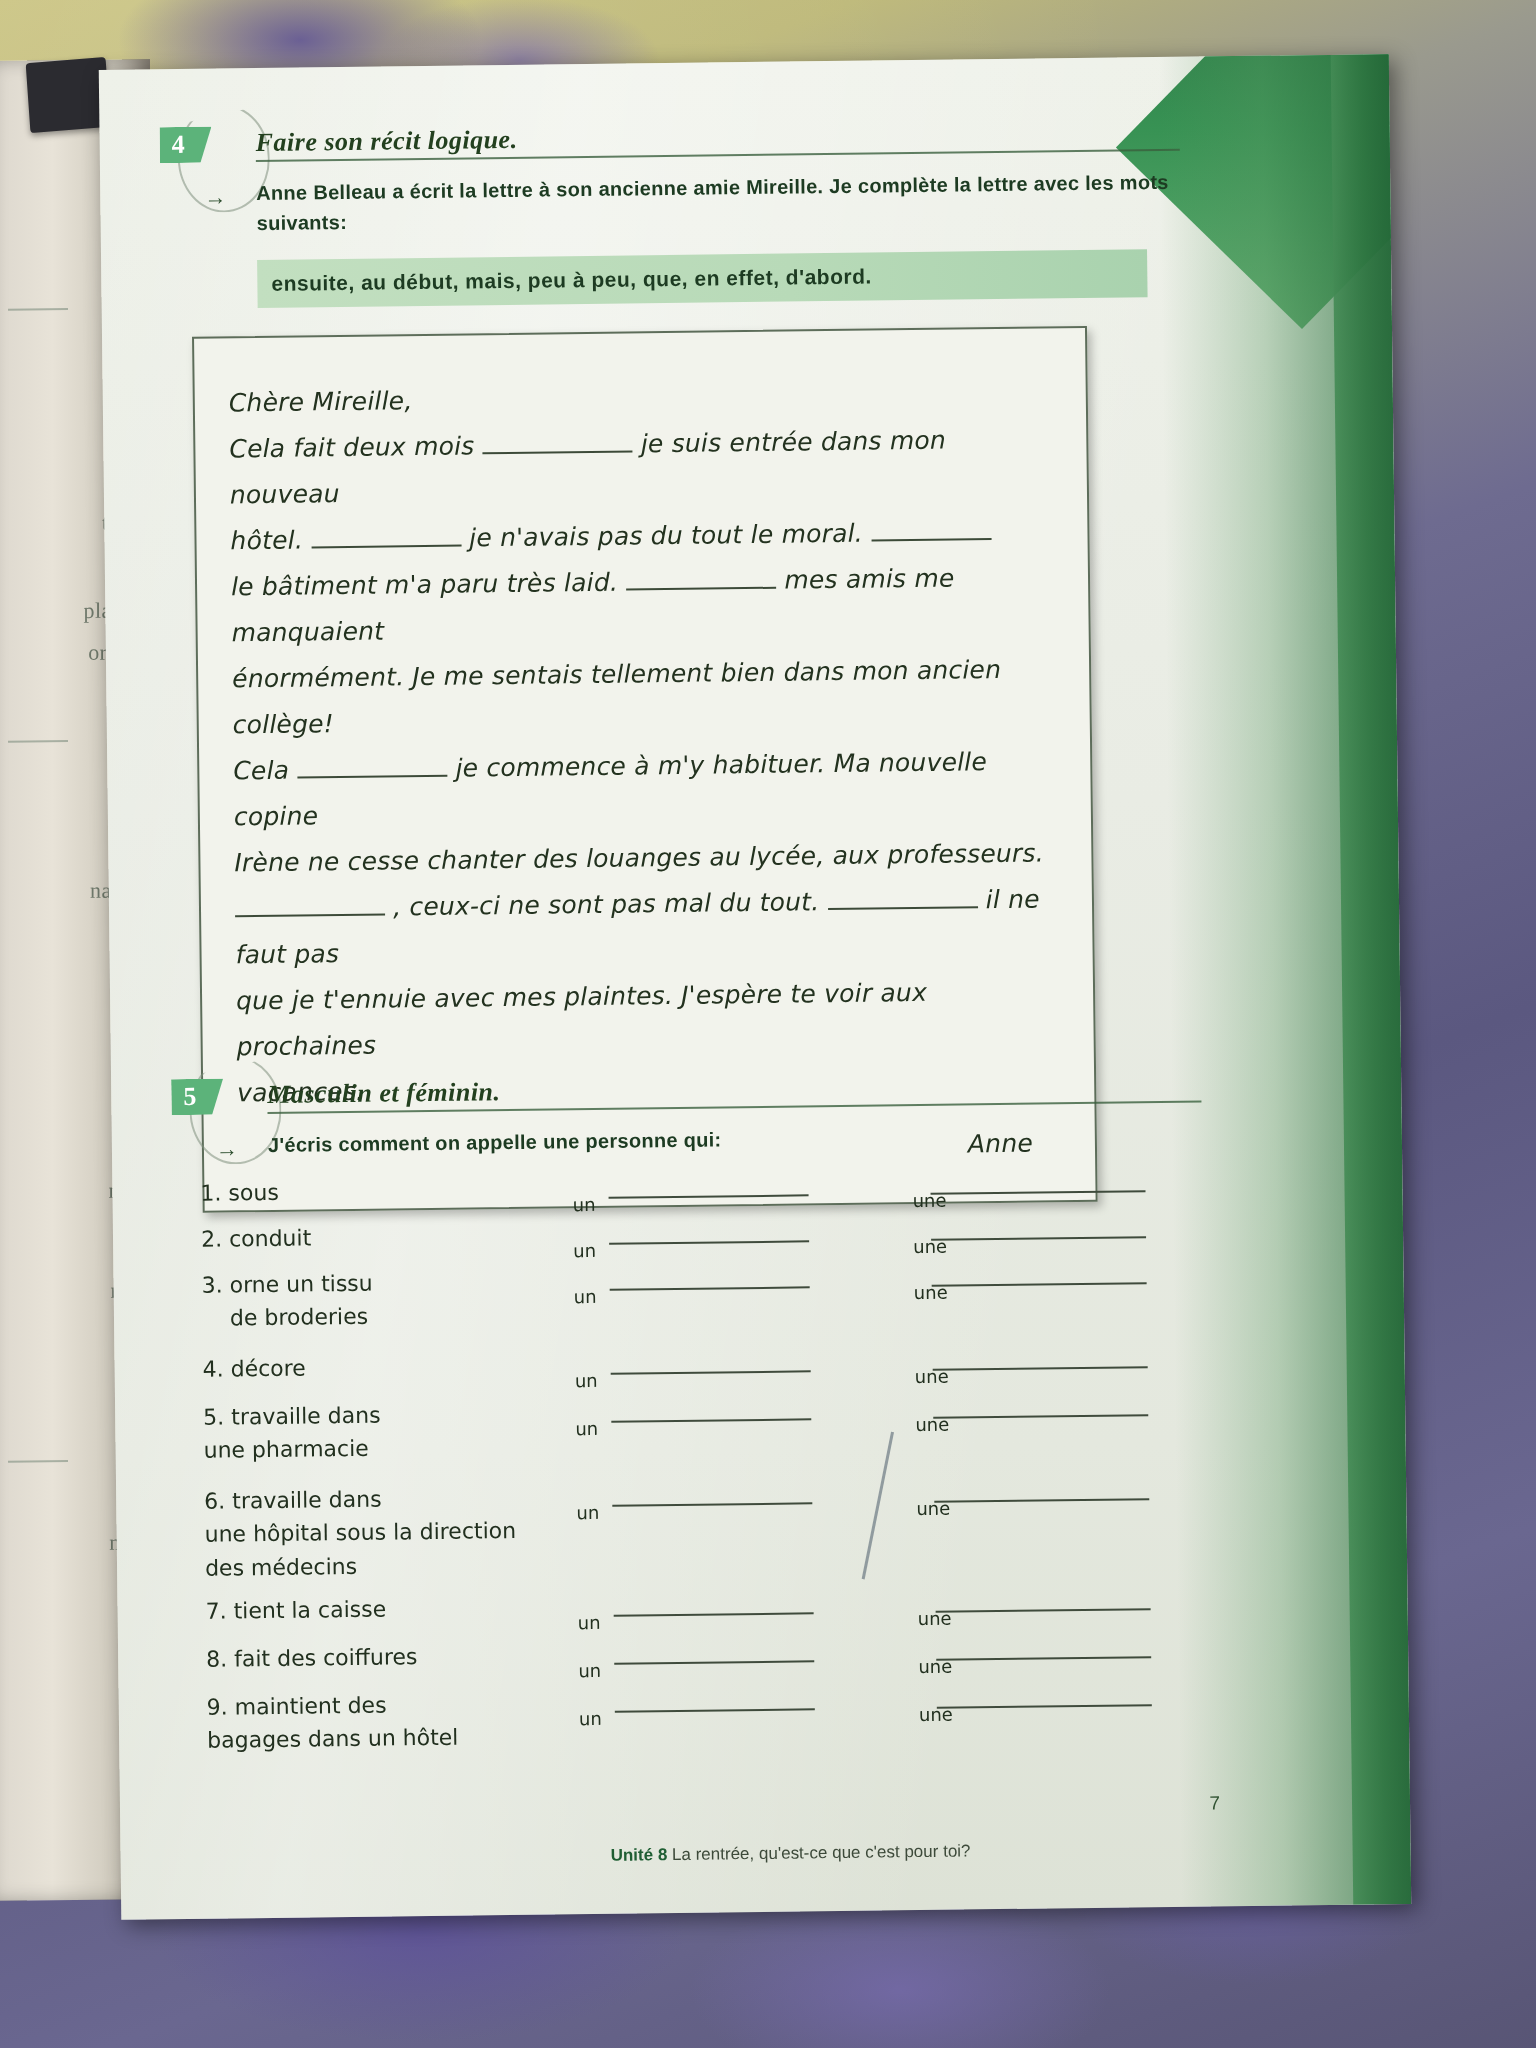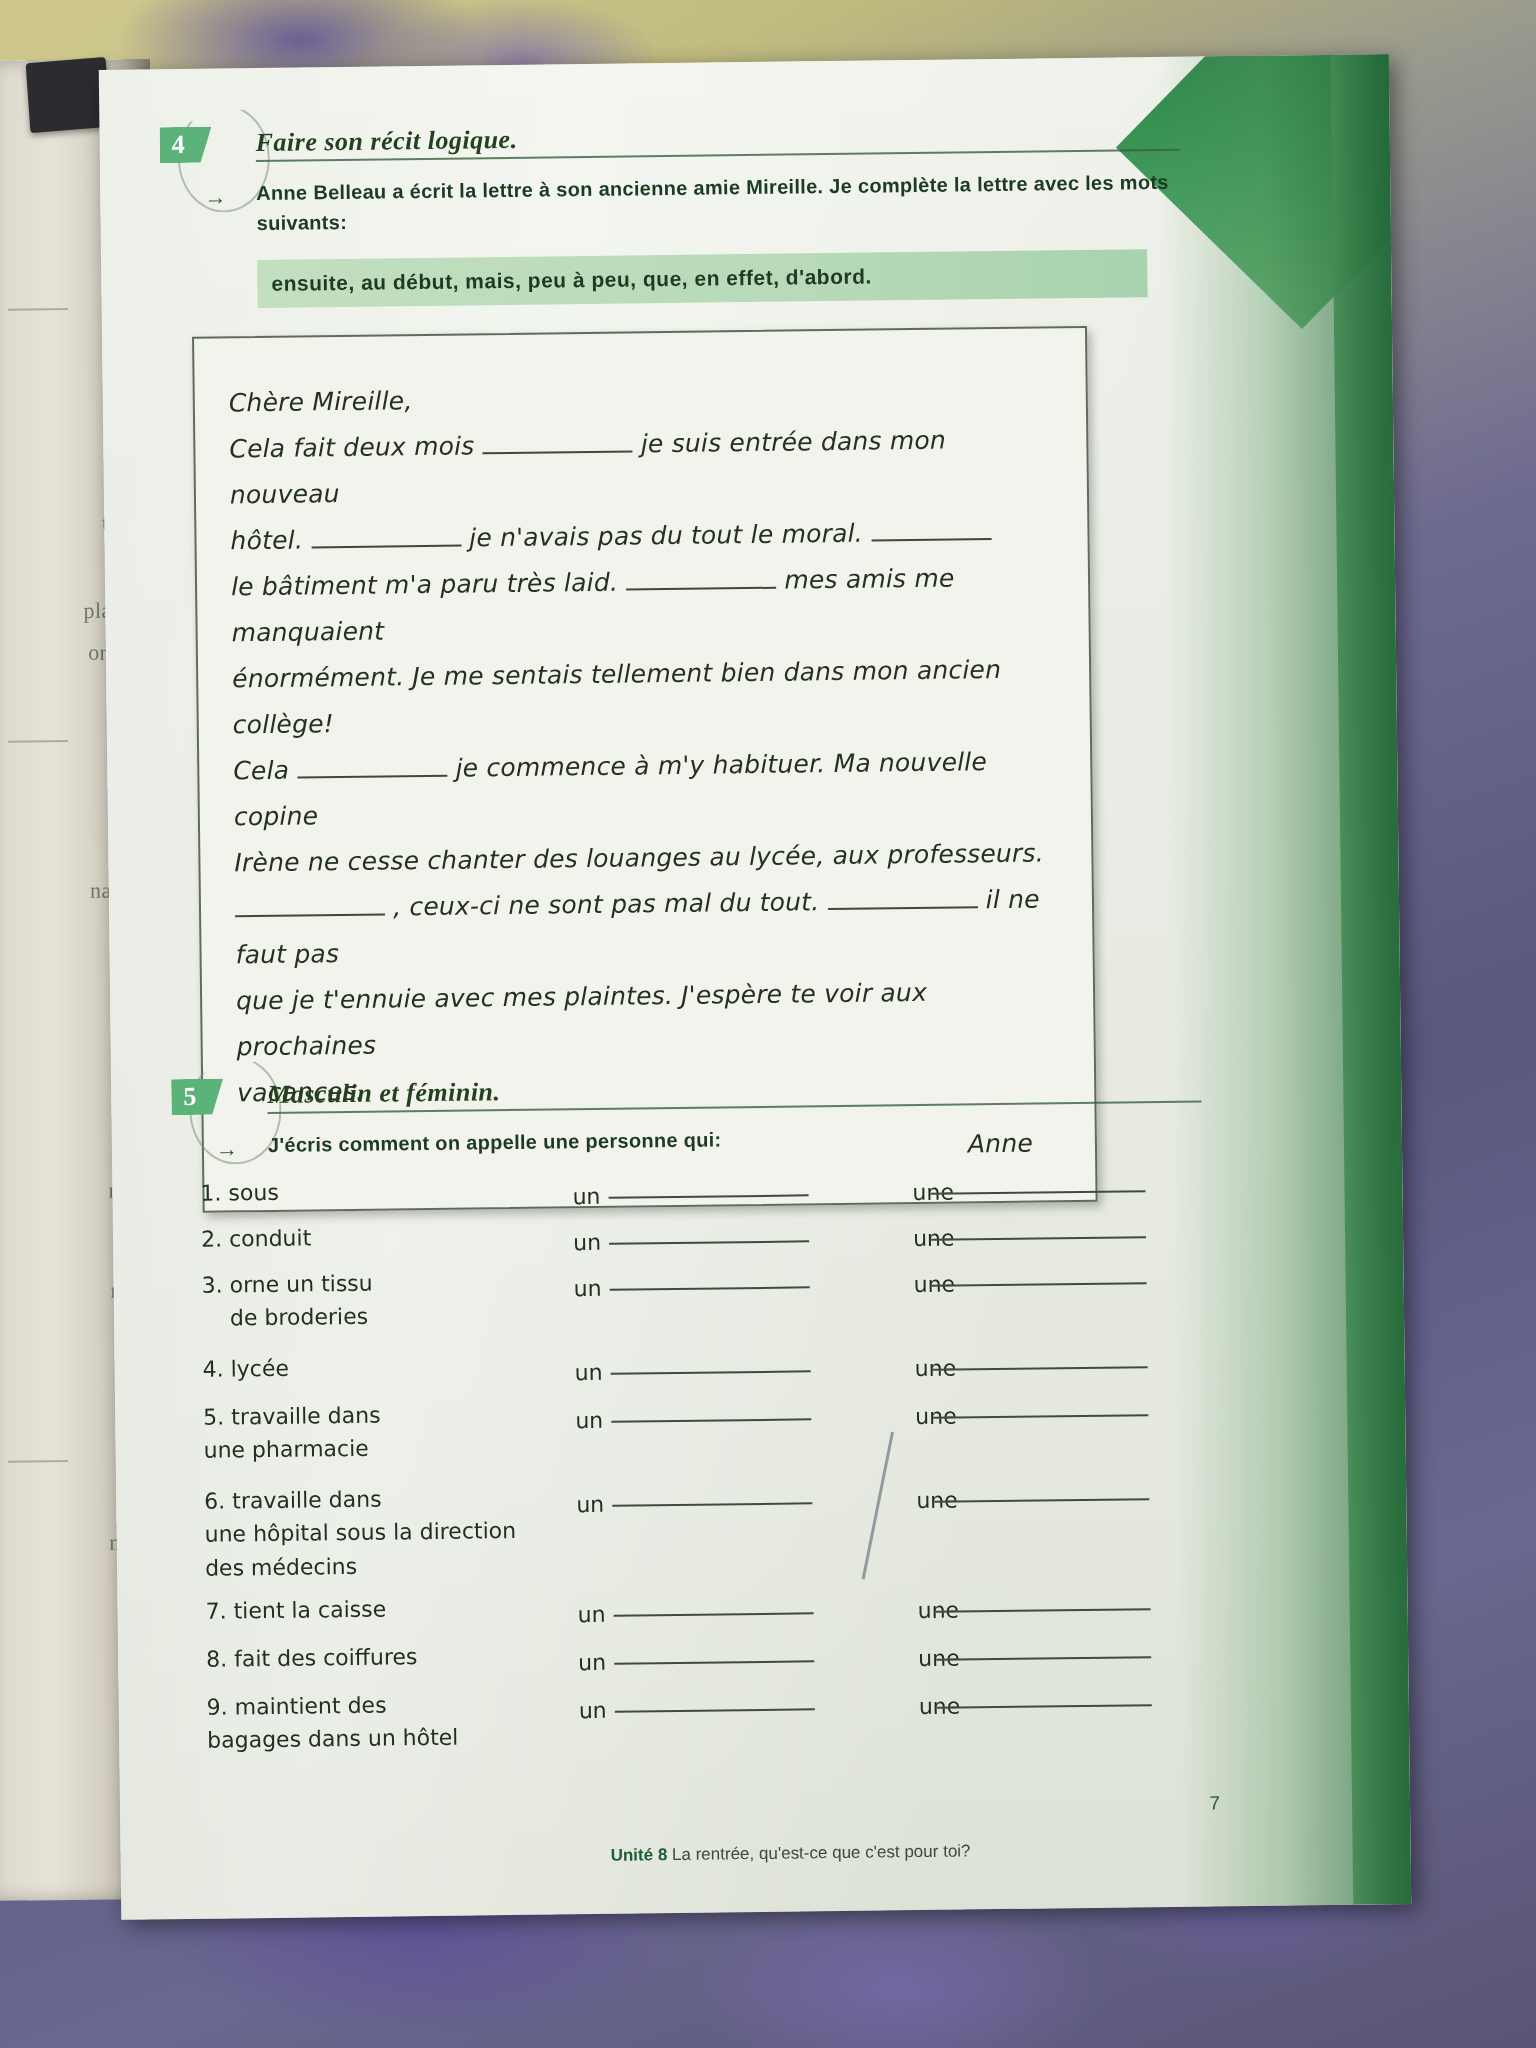--- a/index.html
+++ b/index.html
@@ -232,22 +232,22 @@
     color: #22301f;
   }
   .row .lbl {
     position: absolute;
     left: 0; top: 0;
     width: 330px;
     line-height: 33px;
   }
   .row .un, .row .une {
     position: absolute;
-    top: 8px;
-    font-size: 22px;
+    top: 16px;
+    font-size: 18px;
     line-height: 33px;
   }
   .row .un { left: 372px; }
   .row .une { left: 680px; margin-left: 32px; }
   .row .ln {
     position: absolute;
     top: 25px;
     height: 2px;
     background: #3f4b3c;
   }
@@ -421,21 +421,21 @@
           </div>
           <div class="un">un</div>
           <div class="ln a"></div>
           <div class="une">une</div>
           <div class="ln b"></div>
         </div>
 
         <div class="row" style="height:48px;">
           <div class="lbl">
             <span>4.</span>
-            <span>lycée</span>
+            <span>décore</span>
           </div>
           <div class="un">un</div>
           <div class="ln a"></div>
           <div class="une">une</div>
           <div class="ln b"></div>
         </div>
 
         <div class="row" style="height:84px;">
           <div class="lbl">
             <span>5.</span>

